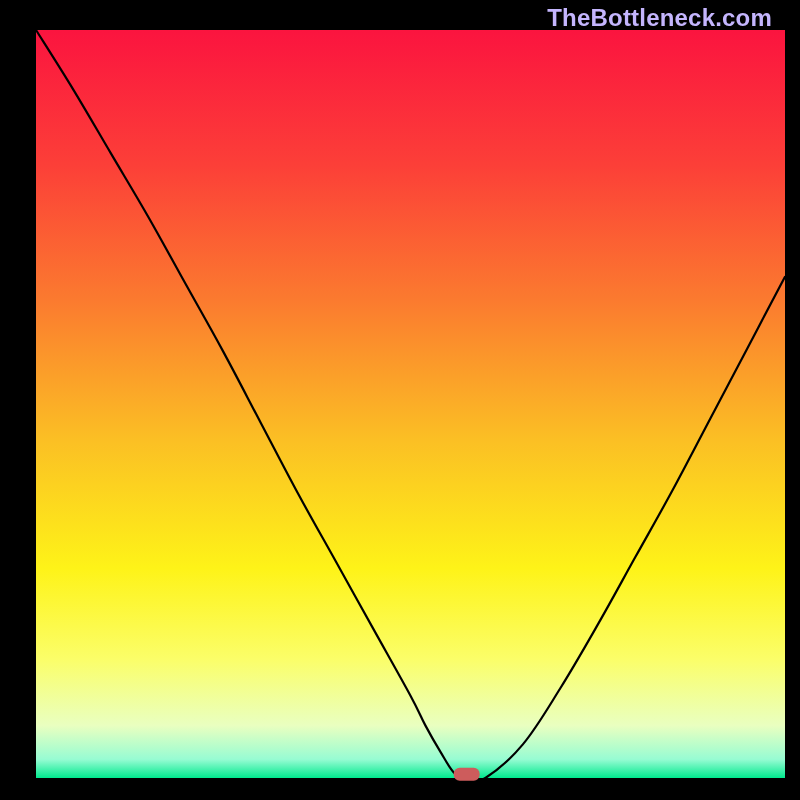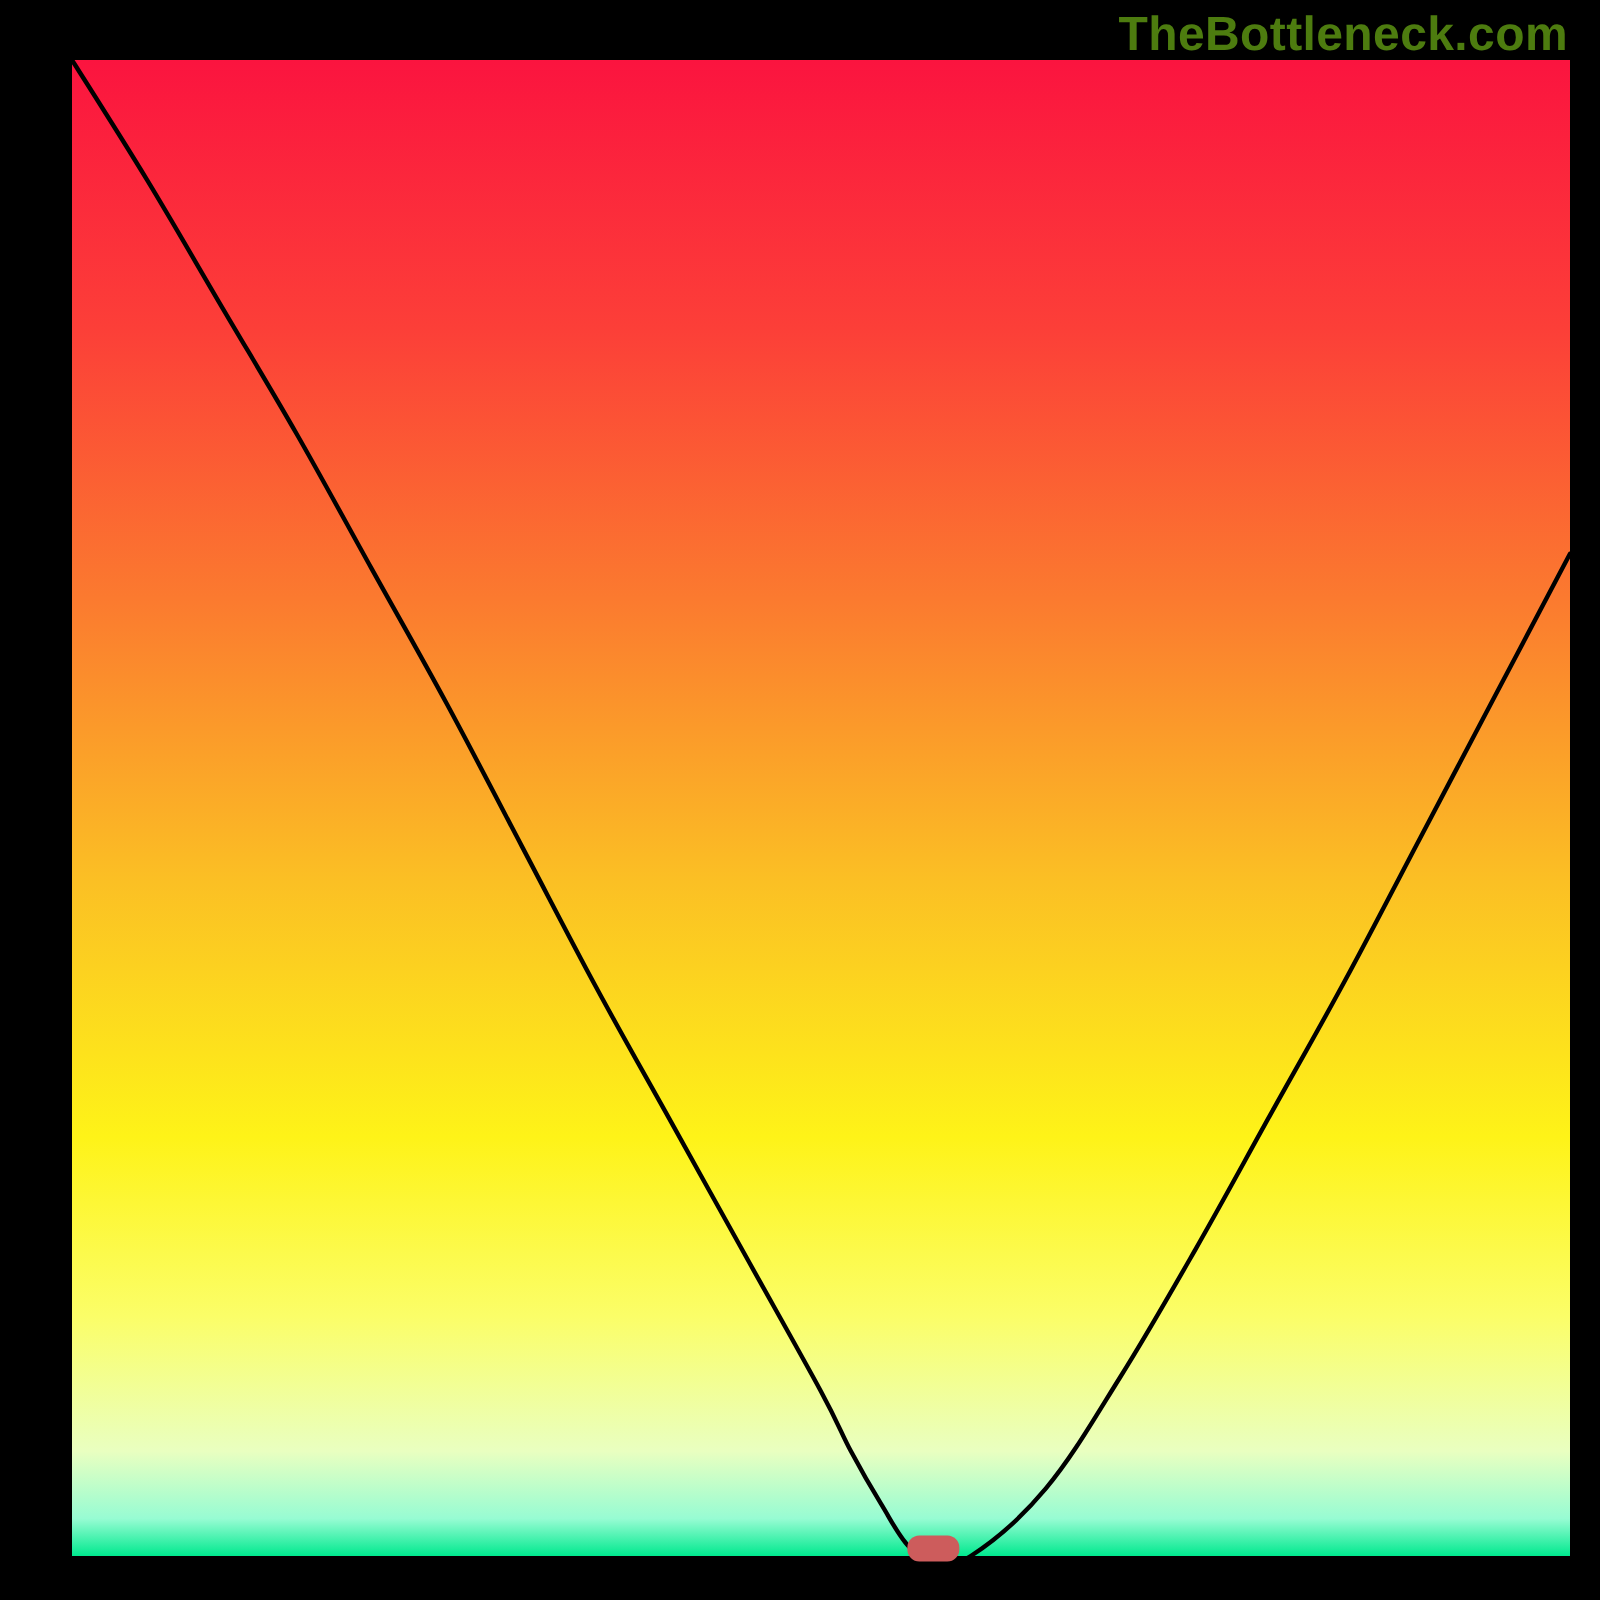--- a/index.html
+++ b/index.html
@@ -12,22 +12,22 @@
     font-family: Arial, Helvetica, sans-serif;
   }
   .frame {
     position: relative;
     width: 800px;
     height: 800px;
   }
   .watermark {
     position: absolute;
     top: 4px;
-    right: 16px;
-    color: #4d7c0f;
+    right: 28px;
+    color: #c4b5fd;
     font-size: 24px;
     font-weight: 600;
     letter-spacing: 0.2px;
     z-index: 10;
   }
   svg {
     position: absolute;
     top: 0;
     left: 0;
   }

